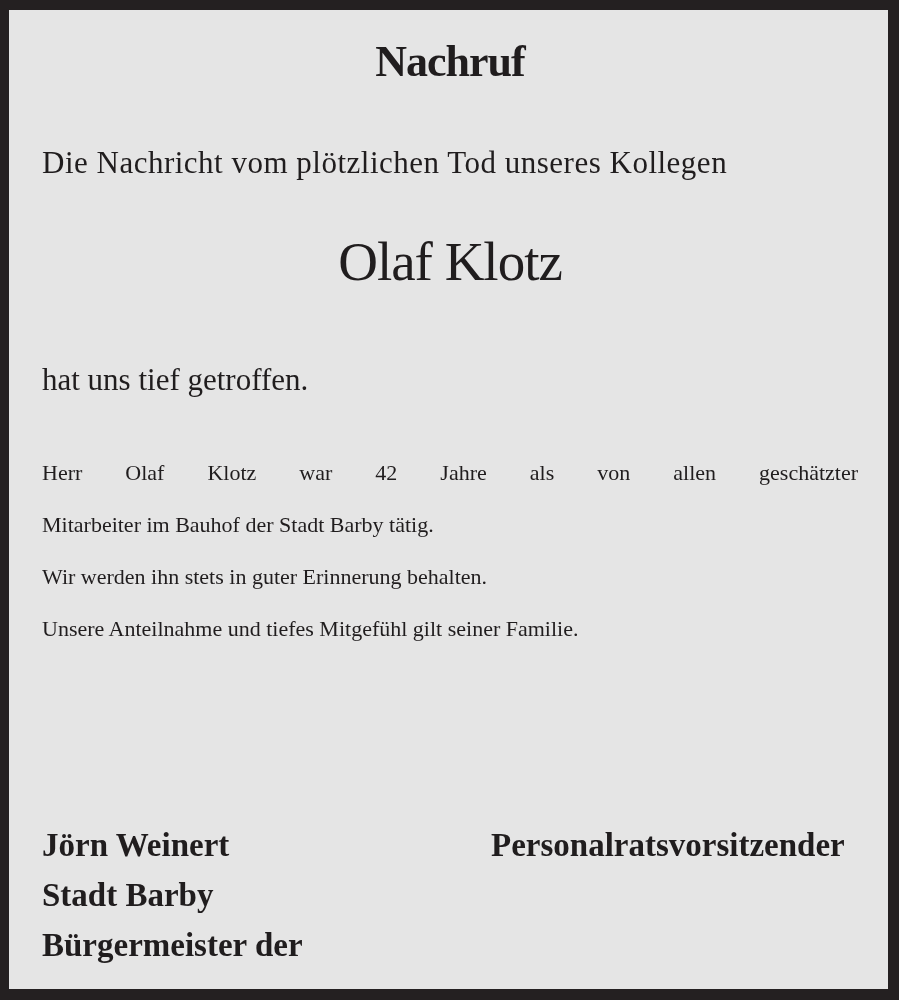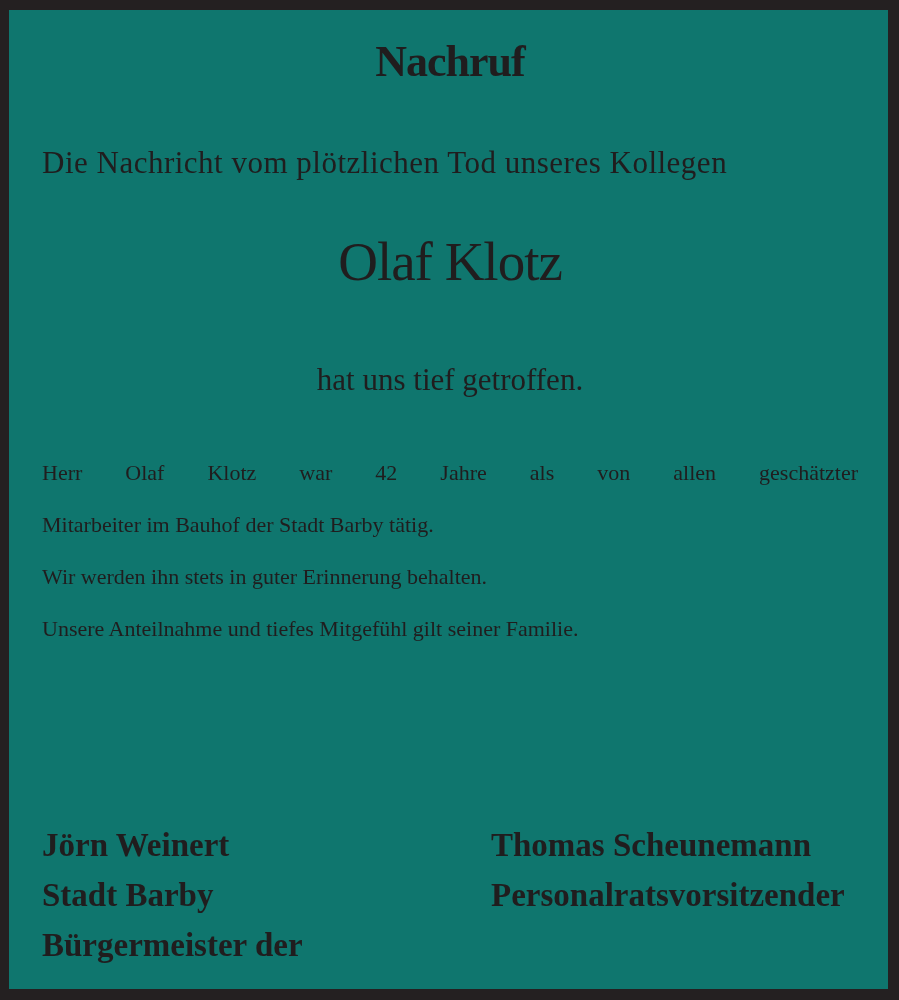--- a/index.html
+++ b/index.html
@@ -5,21 +5,21 @@
   html, body {
     margin: 0;
     padding: 0;
     background: #ffffff;
   }
   .frame {
     position: relative;
     width: 899px;
     height: 1000px;
     box-sizing: border-box;
-    background: #0f766e;
+    background: #e5e5e5;
     border-top: 10px solid #242021;
     border-left: 9px solid #242021;
     border-right: 11px solid #242021;
     border-bottom: 11px solid #242021;
     overflow: hidden;
     font-family: "Liberation Serif", "DejaVu Serif", serif;
     color: #201d1e;
   }
   .page {
     position: relative;
@@ -50,21 +50,20 @@
     text-align: center;
     font-weight: normal;
     font-size: 55px;
     line-height: 1;
     letter-spacing: -1px;
   }
   .after-name {
     top: 354px;
     font-size: 31px;
     line-height: 1;
-    text-align: center;
   }
   .body-block {
     top: 437px;
     font-size: 22px;
     line-height: 52px;
   }
   .body-line { white-space: nowrap; }
   .body-line.justified {
     white-space: normal;
     text-align: justify;
@@ -105,19 +104,18 @@
       <div class="body-line">Unsere Anteilnahme und tiefes Mitgefühl gilt seiner Familie.</div>
     </div>
 
     <div class="textcol signatures">
       <div class="sig-col sig-left">
         <div>Jörn Weinert</div>
         <div>Stadt Barby</div>
         <div>Bürgermeister der</div>
       </div>
       <div class="sig-col sig-right">
-        <div>Thomas Scheunemann</div>
         <div>Personalratsvorsitzender</div>
       </div>
     </div>
 
   </div>
 </div>
 
 </body></html>

